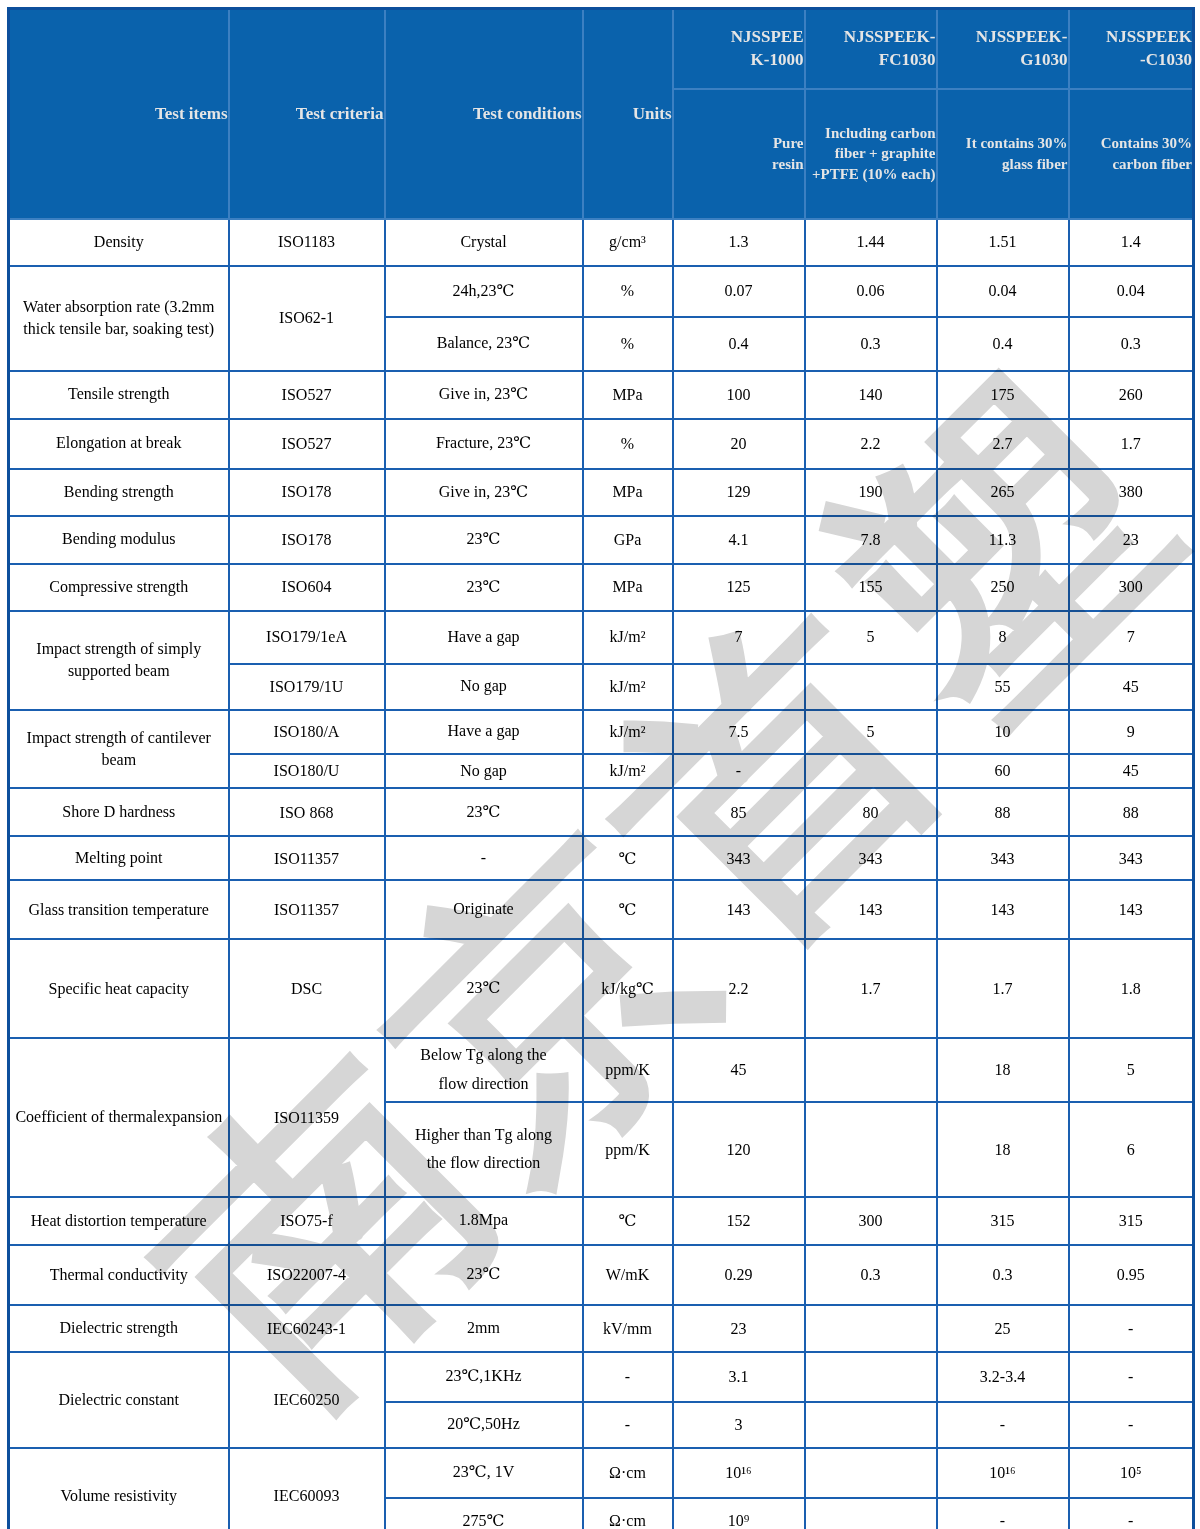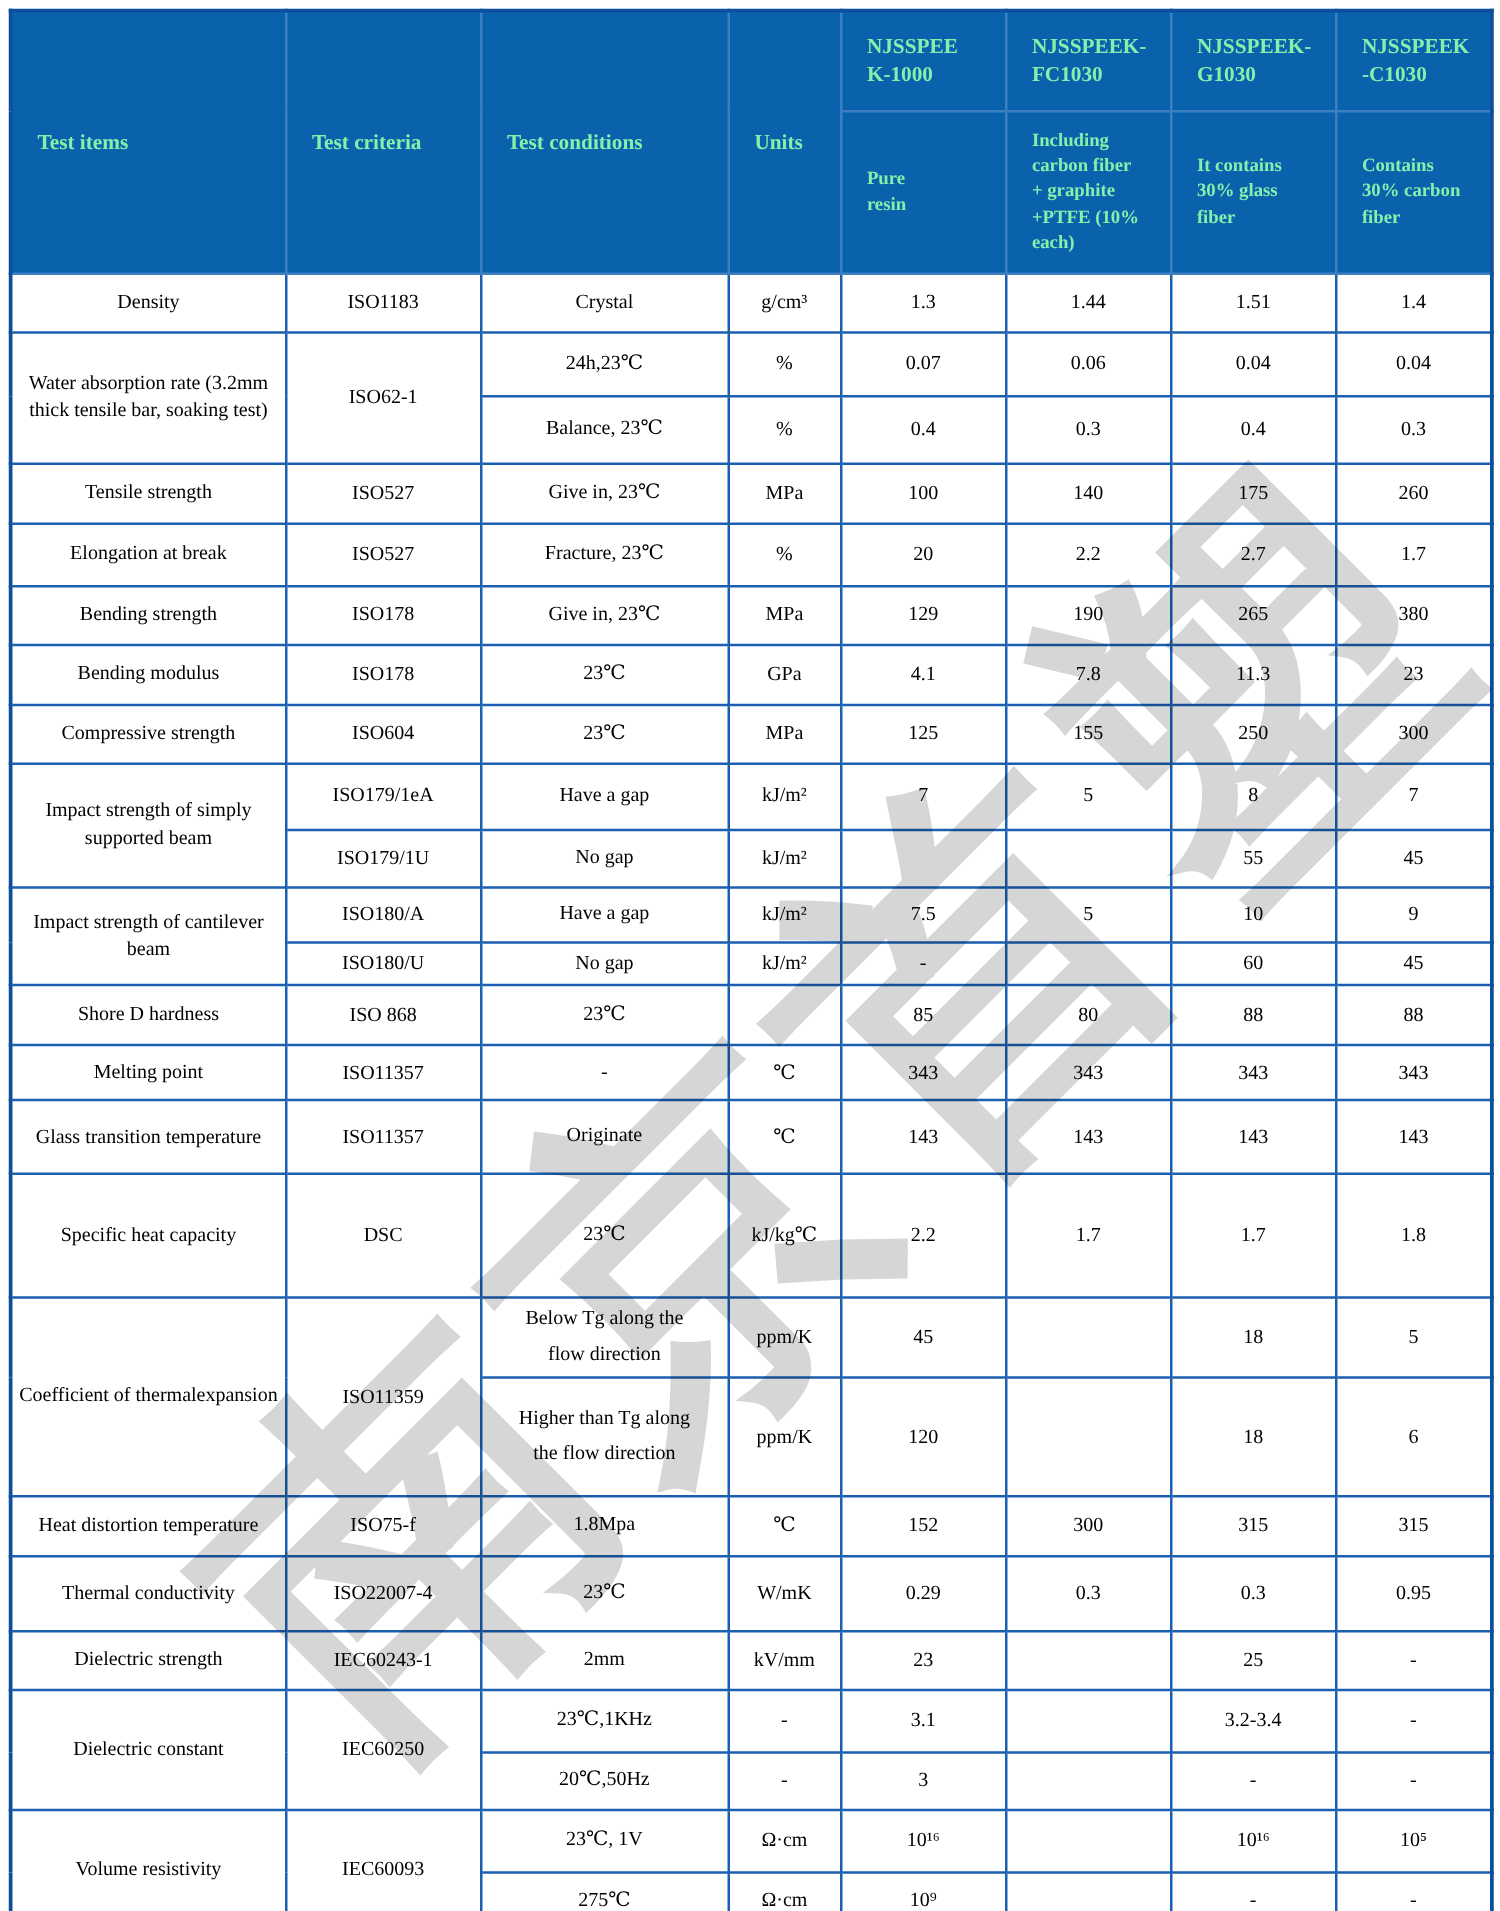--- a/index.html
+++ b/index.html
@@ -26,26 +26,26 @@
   }
   col.w-item{width:220px}
   col.w-crit{width:156px}
   col.w-cond{width:198px}
   col.w-unit{width:90px}
   col.w-val{width:132px}
   col.w-val-last{width:125px}
 
   thead th{
     background:var(--header-bg);
-    color:#86efac;
+    color:#e5e5e5;
     font-weight:bold;
     font-size:17px;
     border:2px solid var(--header-grid);
-    text-align:left;vertical-align:middle;
-    padding:2px 20px;
+    text-align:right;vertical-align:middle;
+    padding:2px 0;
   }
   thead tr:nth-child(1){height:80px}
   thead tr:nth-child(2){height:130px}
   th.model{white-space:pre-line;line-height:1.35;}
   th.desc{white-space:pre-line;line-height:1.35;font-size:15px;}
 
   tbody td{
     border:2px solid var(--grid);
     text-align:center;vertical-align:middle;
     font-size:16px;color:#000;

